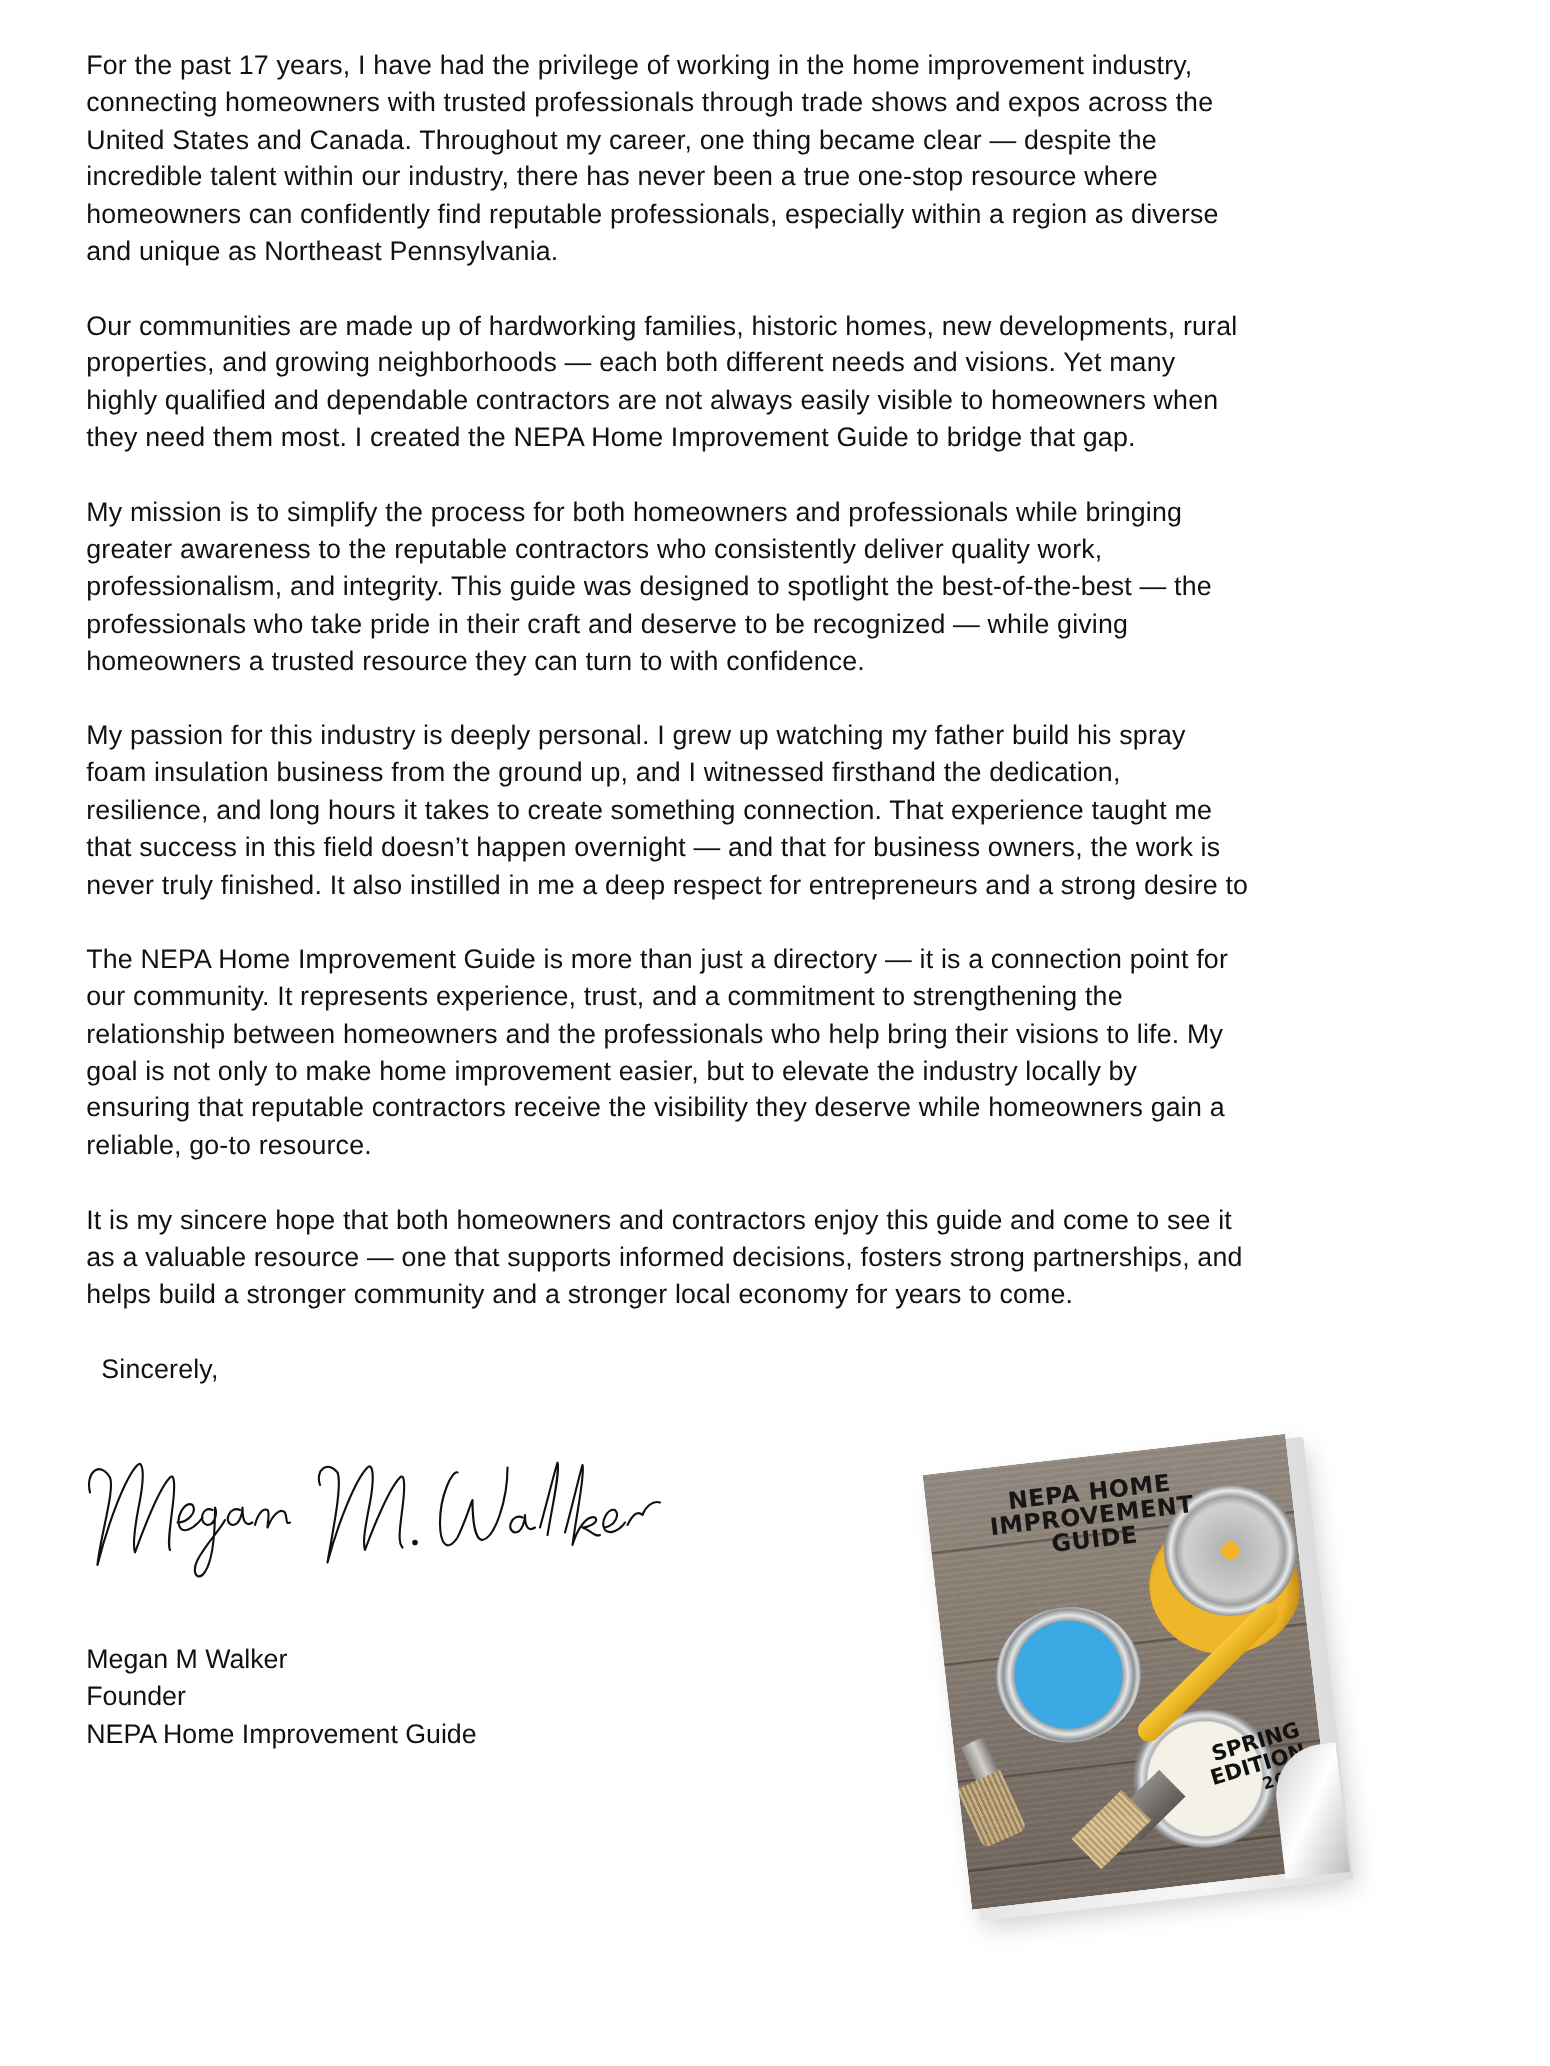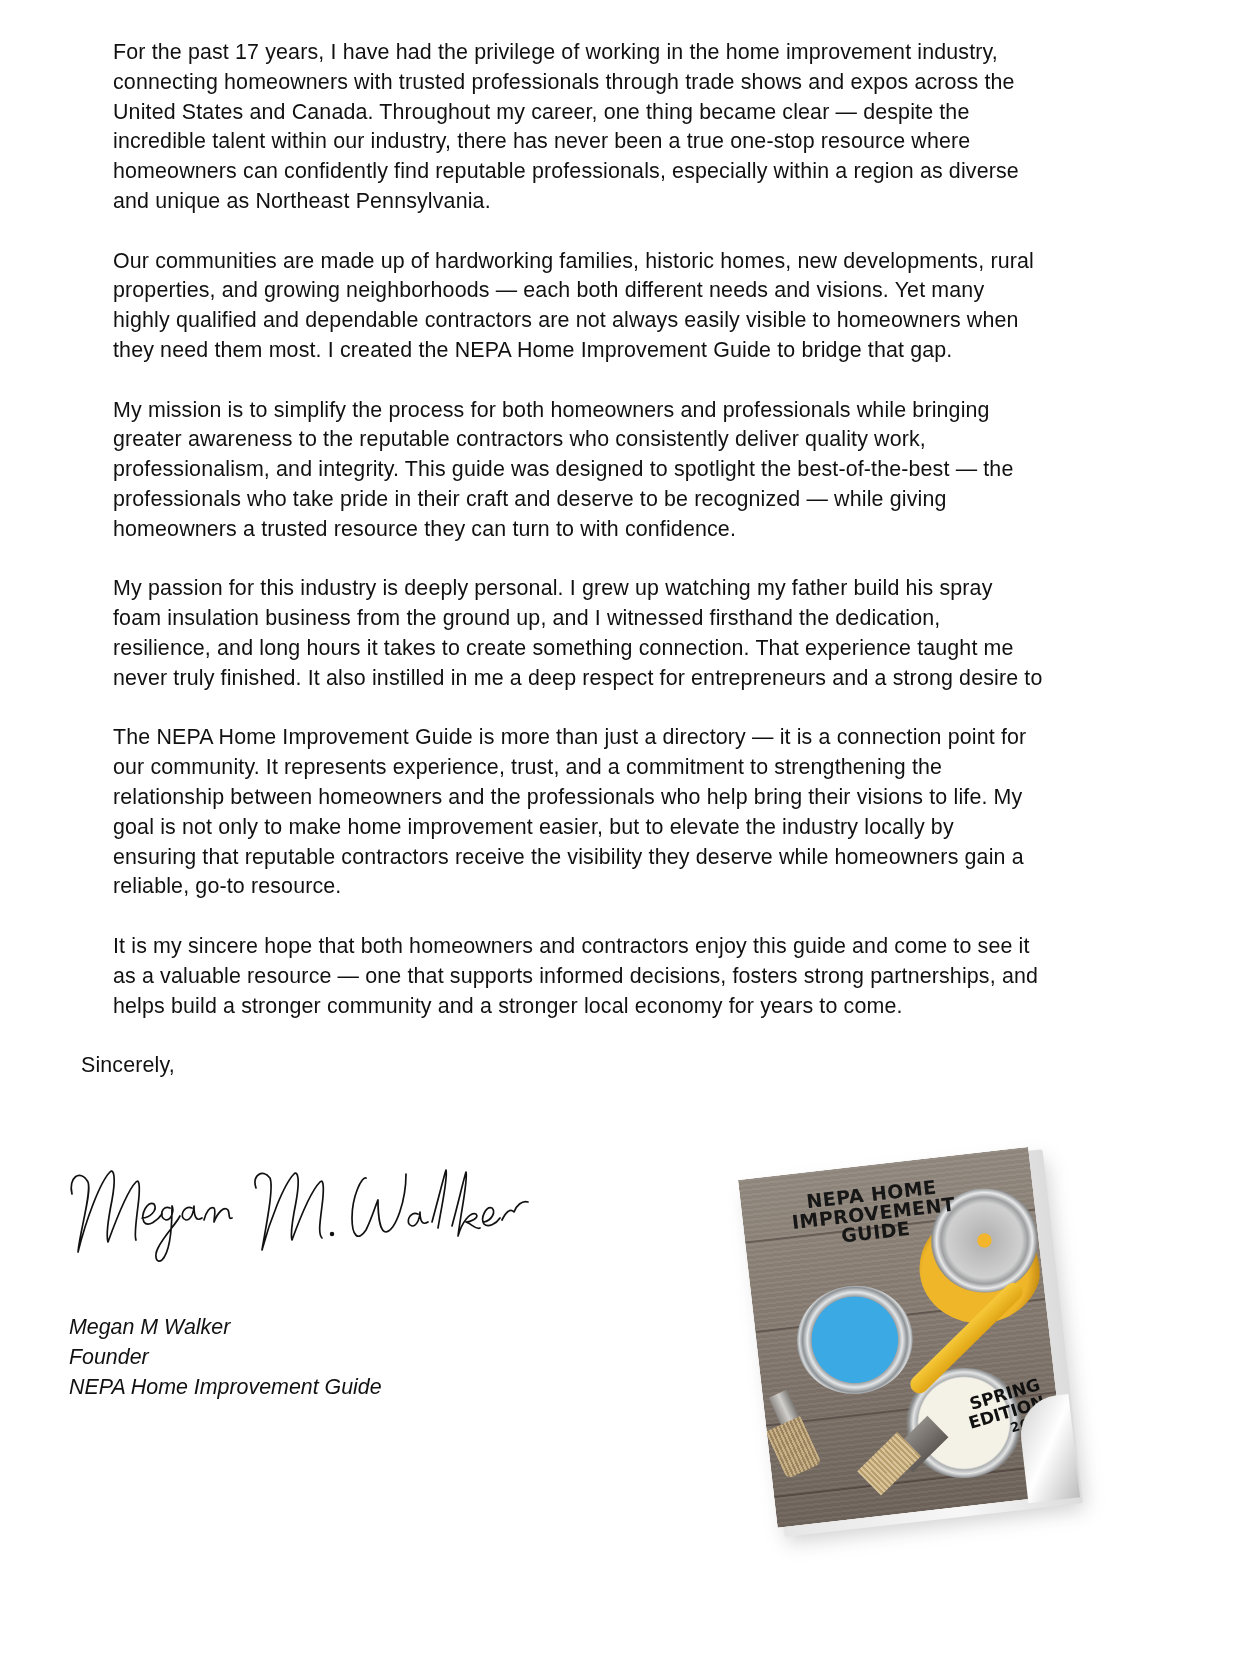--- a/index.html
+++ b/index.html
@@ -5,30 +5,30 @@
     html, body { margin: 0; padding: 0; background: #ffffff; }
     body {
       width: 1240px; height: 1653px; position: relative; overflow: hidden;
       font-family: "Liberation Sans", sans-serif; color: #111111;
     }
     .letter {
       position: absolute; left: 69px; top: 38px; width: 1110px;
       font-size: 21.4px; line-height: 29.8px; letter-spacing: 0.15px;
     }
     .para { margin: 0 0 29.8px 0; }
-    .line { display: block; white-space: nowrap; margin-left: 44px; }
+    .line { display: block; white-space: nowrap; }
     .closing { margin: 12px; }
     .signature {
       position: absolute; left: 66px; top: 1160px; width: 470px; height: 110px;
     }
     .sig-block {
       position: absolute; left: 69px; top: 1313px;
       font-size: 21.4px; line-height: 29.8px;
     }
-    .sig-block div { white-space: nowrap; font-style: italic; }
+    .sig-block div { white-space: nowrap; }
 
     
     .mag-wrap {
       position: absolute; left: 738px; top: 1180px; width: 300px; height: 360px;
       transform: rotate(-6.5deg); transform-origin: 0 0;
     }
     .mag-shadow {
       position: absolute; left: 8px; top: 14px; width: 300px; height: 352px;
       background: rgba(0,0,0,0.18); filter: blur(10px); border-radius: 4px;
     }
@@ -127,20 +127,21 @@
     <span class="line">My mission is to simplify the process for both homeowners and professionals while bringing</span>
     <span class="line">greater awareness to the reputable contractors who consistently deliver quality work,</span>
     <span class="line">professionalism, and integrity. This guide was designed to spotlight the best-of-the-best — the</span>
     <span class="line">professionals who take pride in their craft and deserve to be recognized — while giving</span>
     <span class="line">homeowners a trusted resource they can turn to with confidence.</span>
   </p>
   <p class="para">
     <span class="line">My passion for this industry is deeply personal. I grew up watching my father build his spray</span>
     <span class="line">foam insulation business from the ground up, and I witnessed firsthand the dedication,</span>
     <span class="line">resilience, and long hours it takes to create something connection. That experience taught me</span>
+    <span class="line">that success in this field doesn’t happen overnight — and that for business owners, the work is</span>
     <span class="line">never truly finished. It also instilled in me a deep respect for entrepreneurs and a strong desire to</span>
   </p>
   <p class="para">
     <span class="line">The NEPA Home Improvement Guide is more than just a directory — it is a connection point for</span>
     <span class="line">our community. It represents experience, trust, and a commitment to strengthening the</span>
     <span class="line">relationship between homeowners and the professionals who help bring their visions to life. My</span>
     <span class="line">goal is not only to make home improvement easier, but to elevate the industry locally by</span>
     <span class="line">ensuring that reputable contractors receive the visibility they deserve while homeowners gain a</span>
     <span class="line">reliable, go-to resource.</span>
   </p>

